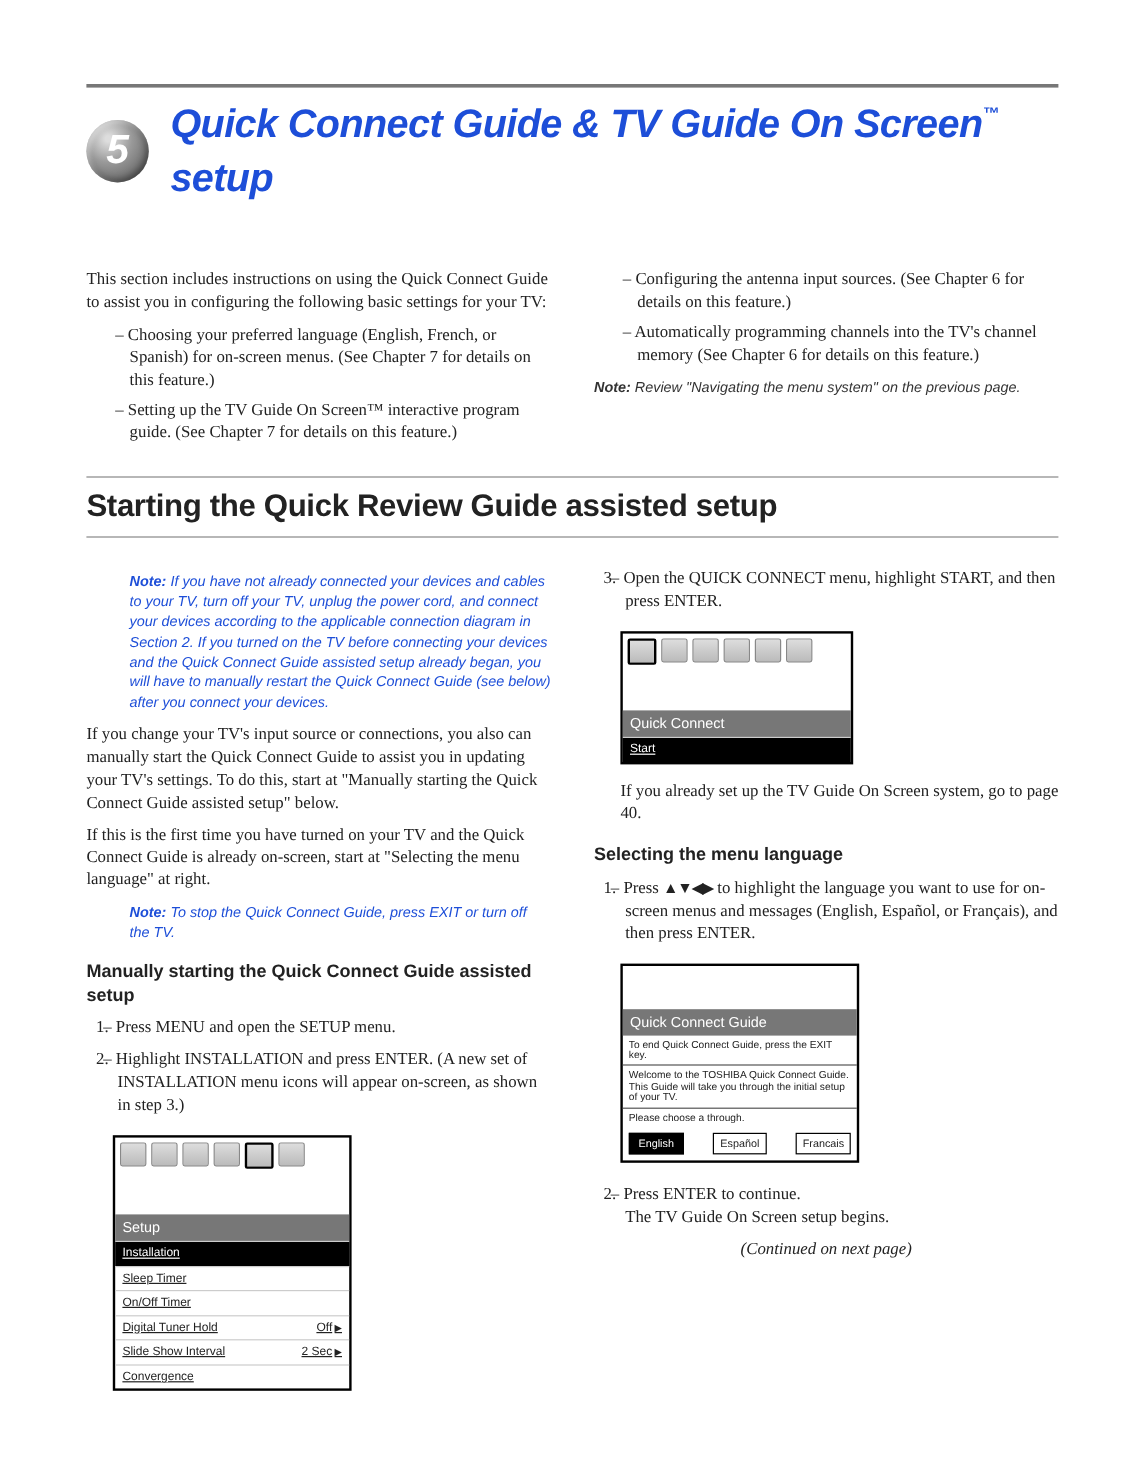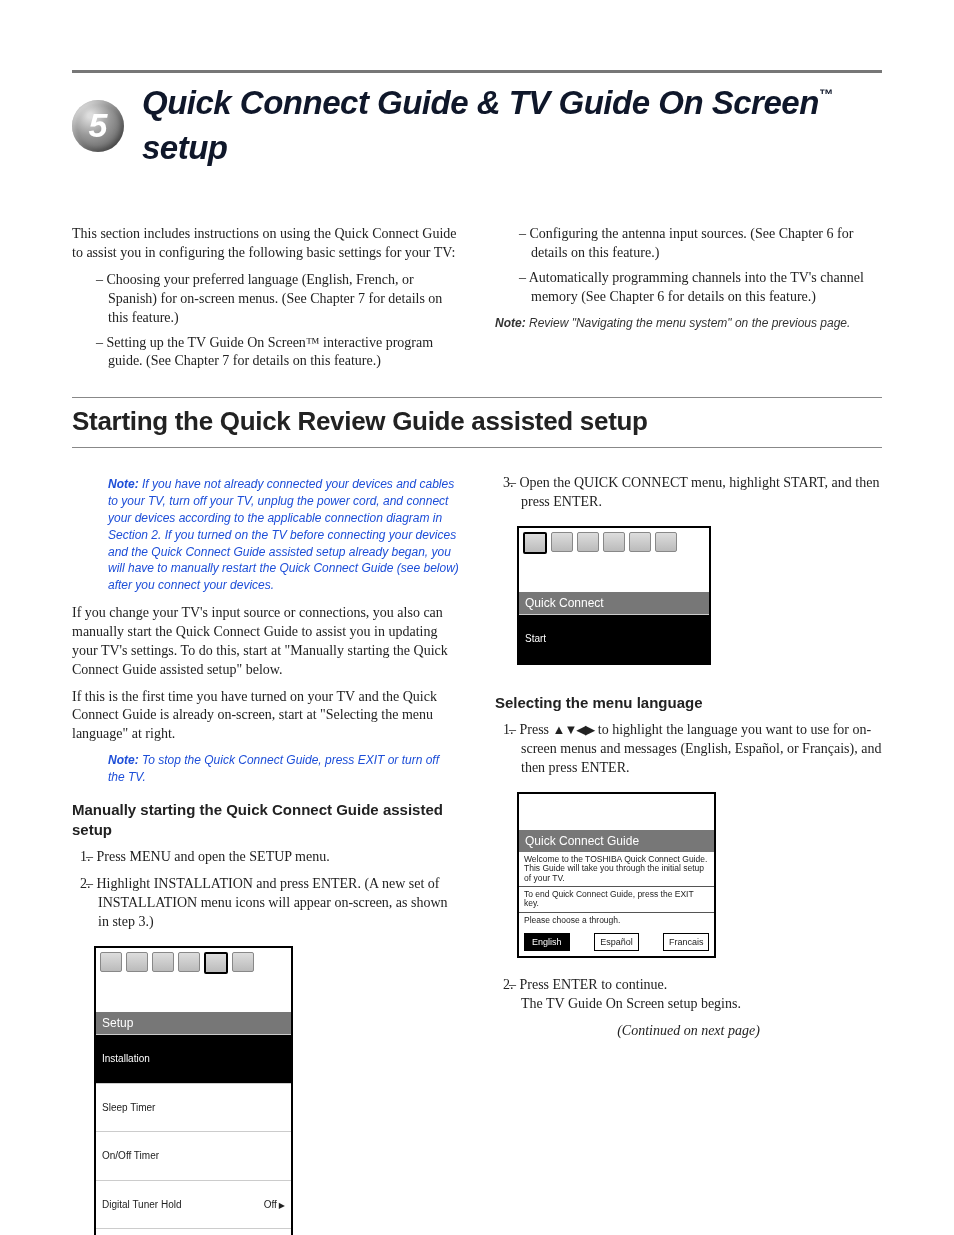--- a/index.html
+++ b/index.html
@@ -39,21 +39,21 @@
     font-style: italic;
     box-shadow: inset -2px -2px 6px rgba(0,0,0,.4), inset 2px 2px 4px rgba(255,255,255,.6);
     flex-shrink: 0;
   }
   .chapter-title {
     font-family: Arial, Helvetica, sans-serif;
     font-weight: bold;
     font-style: italic;
     font-size: 33px;
     letter-spacing: -0.5px;
-    color: #0f172a;
+    color: #1d4ed8;
   }
   .chapter-title sup {
     font-size: 14px;
     vertical-align: top;
     position: relative;
     top: 4px;
   }
   .columns {
     column-count: 2;
     column-gap: 36px;
@@ -151,25 +151,26 @@
     color: #fff;
     padding: 3px 6px;
     font-size: 12px;
     margin-top: 36px;
   }
   .ui-list {
     padding: 0;
     min-width: 150px;
   }
   .ui-item {
-    padding: 17px 6px;
+    padding: 3px 6px;
     font-size: 10px;
     border-top: 1px solid #ccc;
     display: flex;
     justify-content: space-between;
+    text-decoration: underline;
   }
   .ui-item.hl {
     background: #000;
     color: #fff;
   }
   .ui-setup { width: 195px; }
   .ui-qc { width: 190px; }
   .ui-qcguide { width: 195px; }
   .ui-qcguide .welcome {
     font-size: 8.5px;
@@ -289,33 +290,34 @@
       <div class="ui-icon"></div>
     </div>
     <div class="ui-title">Quick Connect</div>
     <div class="ui-list">
       <div class="ui-item hl">
           <span>Start</span>
         </div>
     </div>
   </div>
 
+  <p style="margin-left:22px;">If you already set up the TV Guide On Screen system, go to page 40.</p>
 
   <div class="h3">Selecting the menu language</div>
 
   <ol class="steps">
     <li>
       <span>Press </span><span class="arrows">▲▼◀▶</span><span> to highlight the language you want to use for on-screen menus and messages (English, Español, or Français), and then press ENTER.</span>
     </li>
   </ol>
 
   <div class="ui-panel ui-qcguide">
     <div class="ui-title">Quick Connect Guide</div>
+    <div class="welcome">To end Quick Connect Guide, press the EXIT key.</div>
     <div class="welcome">Welcome to the TOSHIBA Quick Connect Guide. This Guide will take you through the initial setup of your TV.</div>
-    <div class="welcome">To end Quick Connect Guide, press the EXIT key.</div>
     <div class="welcome" style="border-bottom:none">Please choose a through.</div>
     <div class="btnrow">
       <div class="btn sel">English</div>
       <div class="btn">Español</div>
       <div class="btn">Francais</div>
     </div>
   </div>
 
   <ol class="steps" start="2">
     <li>

